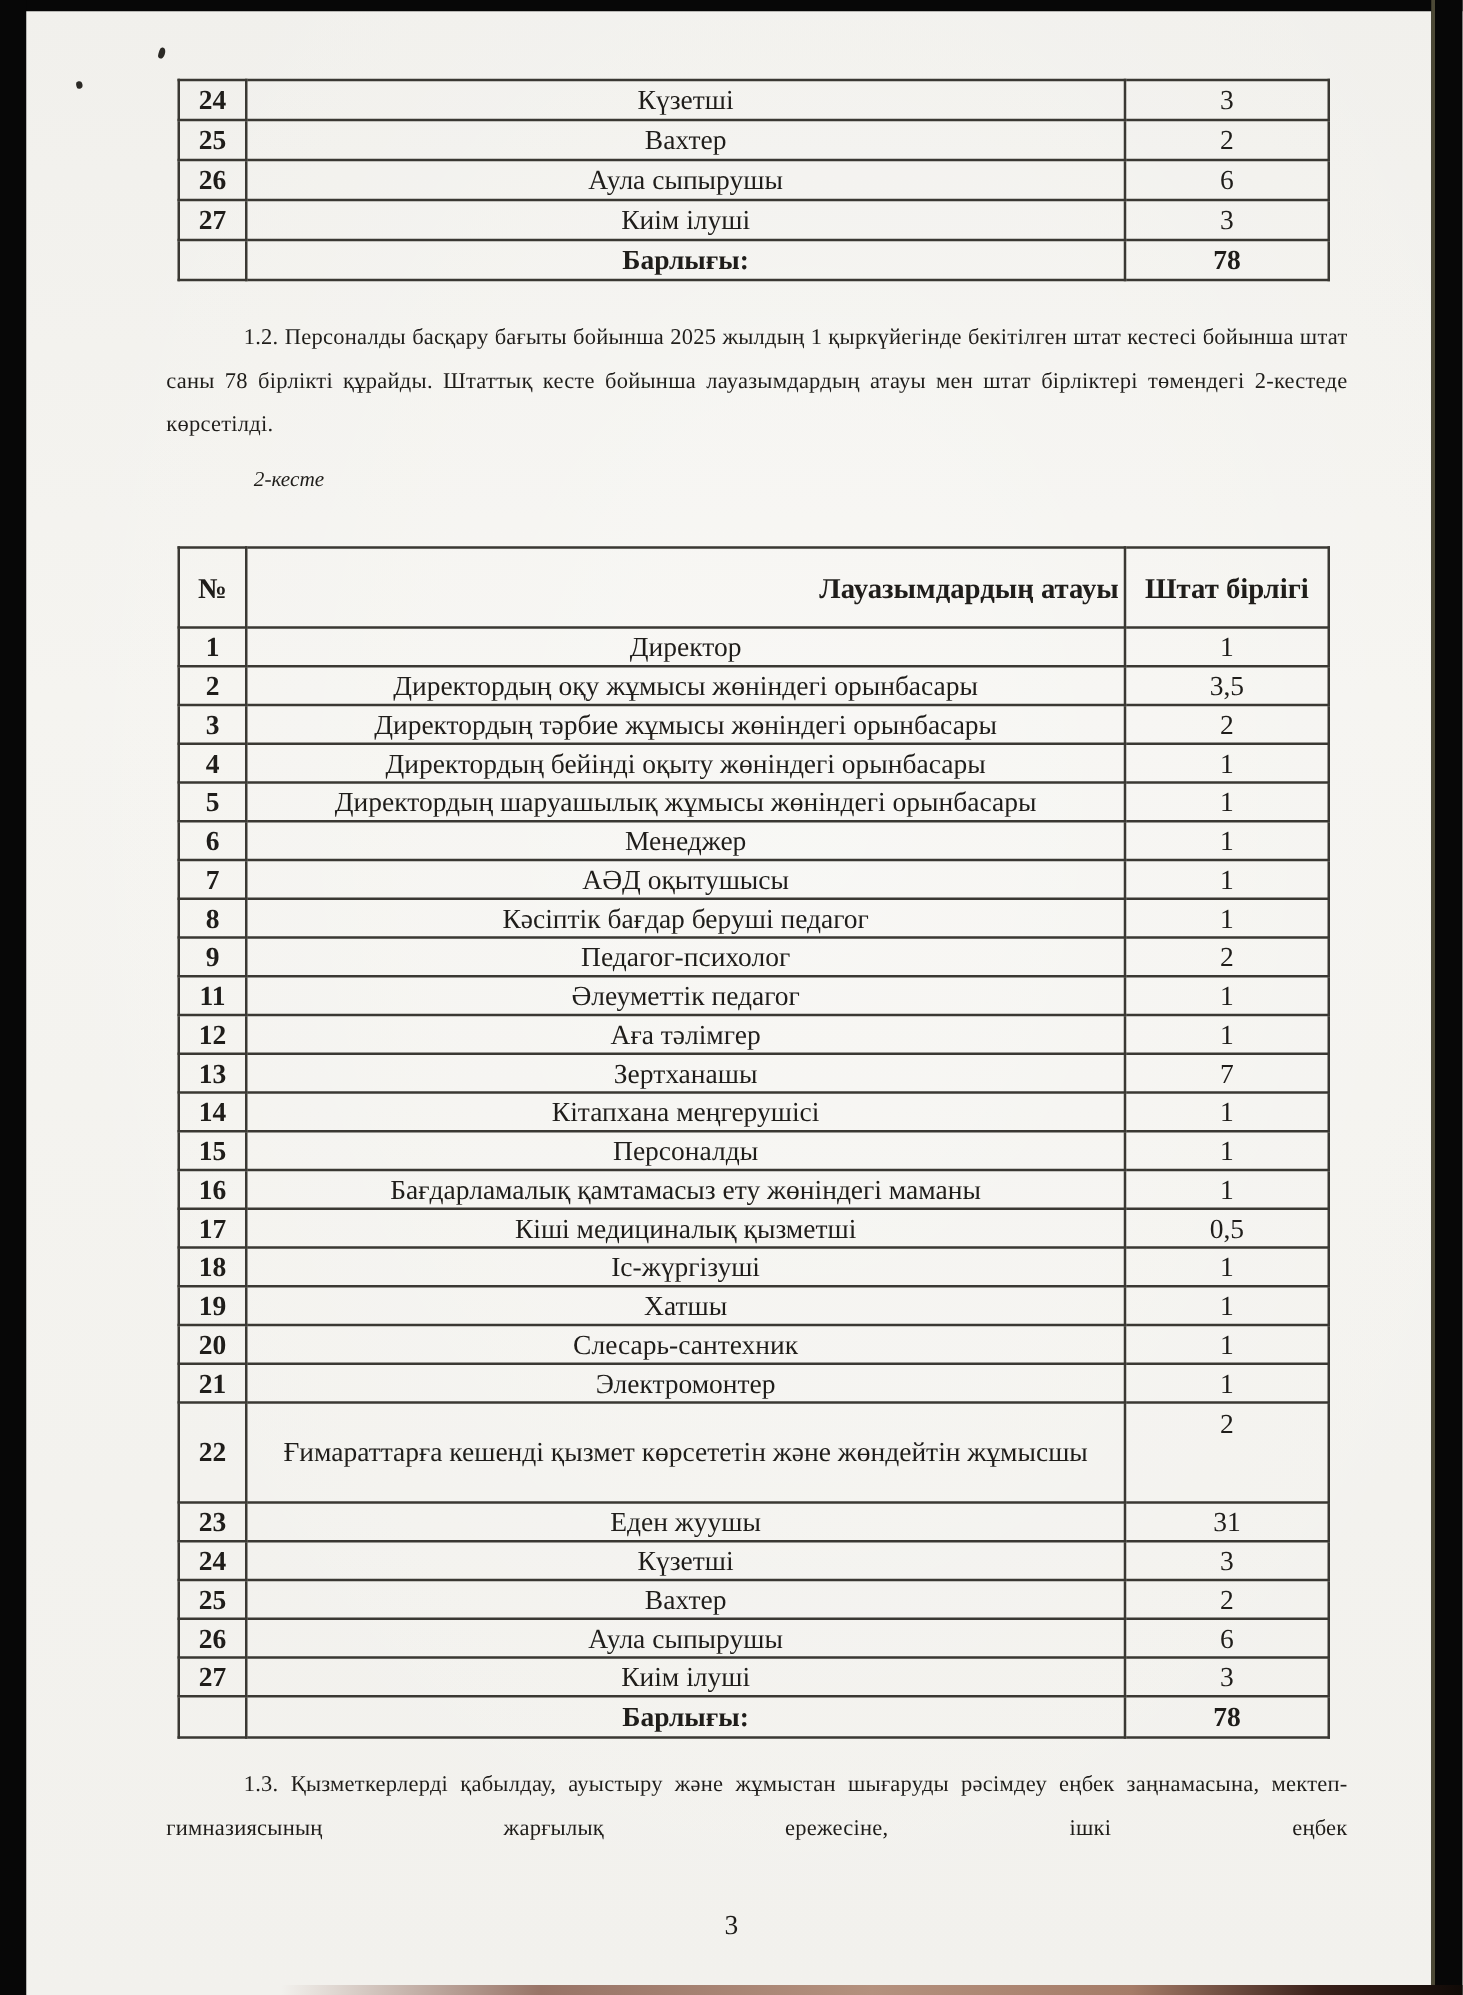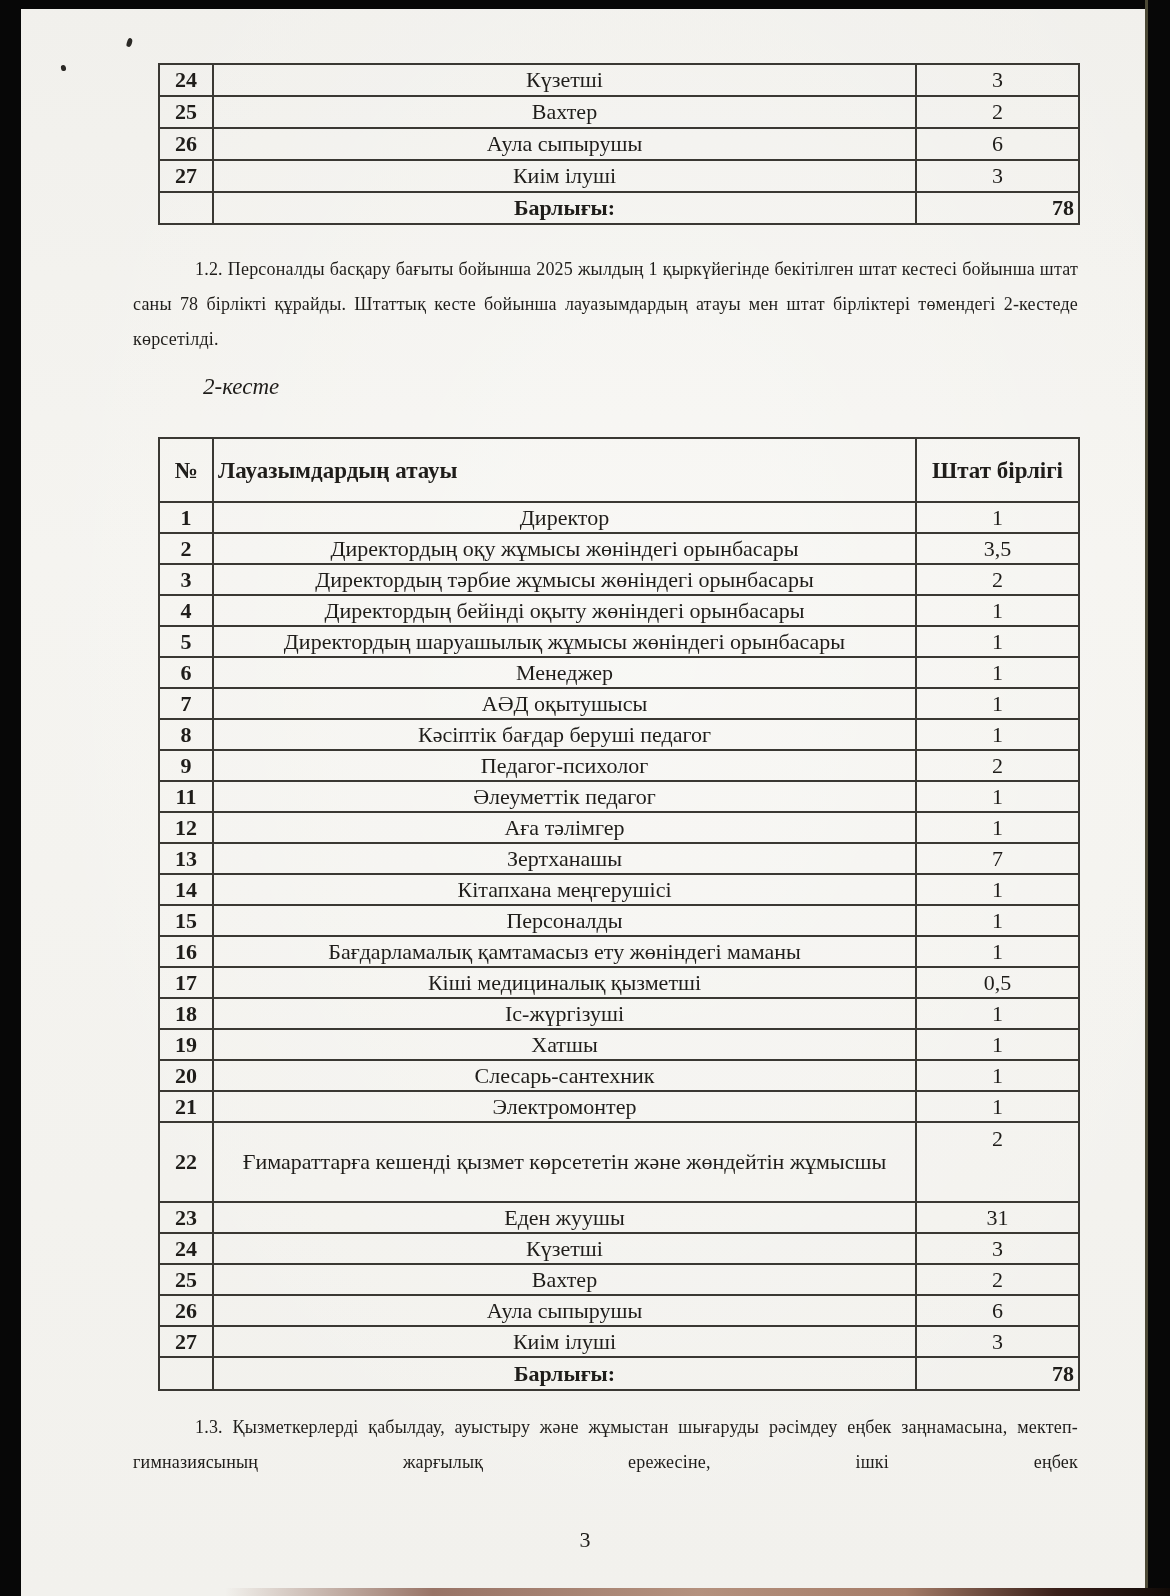--- a/index.html
+++ b/index.html
@@ -24,35 +24,35 @@
       rgba(90,50,40,0) 0%, rgba(122,74,58,.75) 22%,
       #b4917e 50%, #a57c68 72%, #3a201a 88%, #100a07 100%);
   }
   .speck{position:absolute;background:#2b2925;border-radius:40% 60% 55% 45%;}
   .s1{left:127px;top:38px;width:5px;height:9px;transform:rotate(18deg);}
   .s2{left:61px;top:65px;width:5px;height:6px;transform:rotate(-10deg);}
 
   
   table.doc-table{
     position:absolute;border-collapse:collapse;table-layout:fixed;
-    width:920px;left:158px;padding-left:17px;
+    width:920px;left:142px;padding-left:17px;
   }
   .doc-table td,.doc-table th{
     border:2px solid #3a3833;padding:0 4px;overflow:hidden;
     font-size:22px;line-height:26px;vertical-align:middle;
   }
   col.col-num{width:54px;}
   col.col-name{width:703px;}
   col.col-val{width:163px;}
   .c-num{text-align:center;font-weight:bold;font-size:21px;}
   .c-name{text-align:center;padding-left:12px;}
   .c-val{text-align:center;}
   td.v-top{vertical-align:top;padding-top:3px;}
   .total-label{font-weight:bold;}
-  .total-val{font-weight:bold;text-align:right;padding-left:8px;}
+  .total-val{font-weight:bold;text-align:center;padding-left:8px;}
 
   .top-table{top:63px;}
   .top-table tr{height:32px;}
 
   .main-table{top:437px;}
   .main-table thead tr{height:64px;}
   .main-table thead th{font-weight:bold;font-size:23px;line-height:27px;text-align:center;}
   .main-table tbody tr{height:31px;}
   .main-table tbody tr.tall{height:80px;}
   .main-table tr.total-row{height:33px;}
@@ -61,21 +61,21 @@
   .para{
     position:absolute;left:133px;width:945px;margin:0;
     font-size:18px;line-height:35px;text-align:justify;text-indent:62px;
     letter-spacing:.2px;
   }
   .p12{top:252px;}
   .p13{top:1410px;text-align-last:justify;}
 
   .caption{
     position:absolute;left:203px;top:374px;
-    font-style:italic;font-size:23px;
+    font-style:italic;font-size:17px;
   }
   .page-number{
     position:absolute;left:0;top:1527px;width:1170px;
     text-align:center;font-size:22px;
   }
 </style>
 </head>
 <body>
 
 <div class="paper">
@@ -126,21 +126,21 @@
 
   <table class="doc-table main-table">
     <colgroup>
         <col class="col-num">
         <col class="col-name">
         <col class="col-val">
       </colgroup>
     <thead>
       <tr>
         <th class="c-num">№</th>
-        <th class="c-name" style="text-align:left;padding-left:4px;">Лауазымдардың атауы</th>
+        <th class="c-name" style="text-align:right;padding-left:4px;">Лауазымдардың атауы</th>
         <th class="c-val">Штат бірлігі</th>
       </tr>
     </thead>
     <tbody>
         <tr>
           <td class="c-num">1</td>
           <td class="c-name">Директор</td>
           <td class="c-val">1</td>
         </tr>
         <tr>

